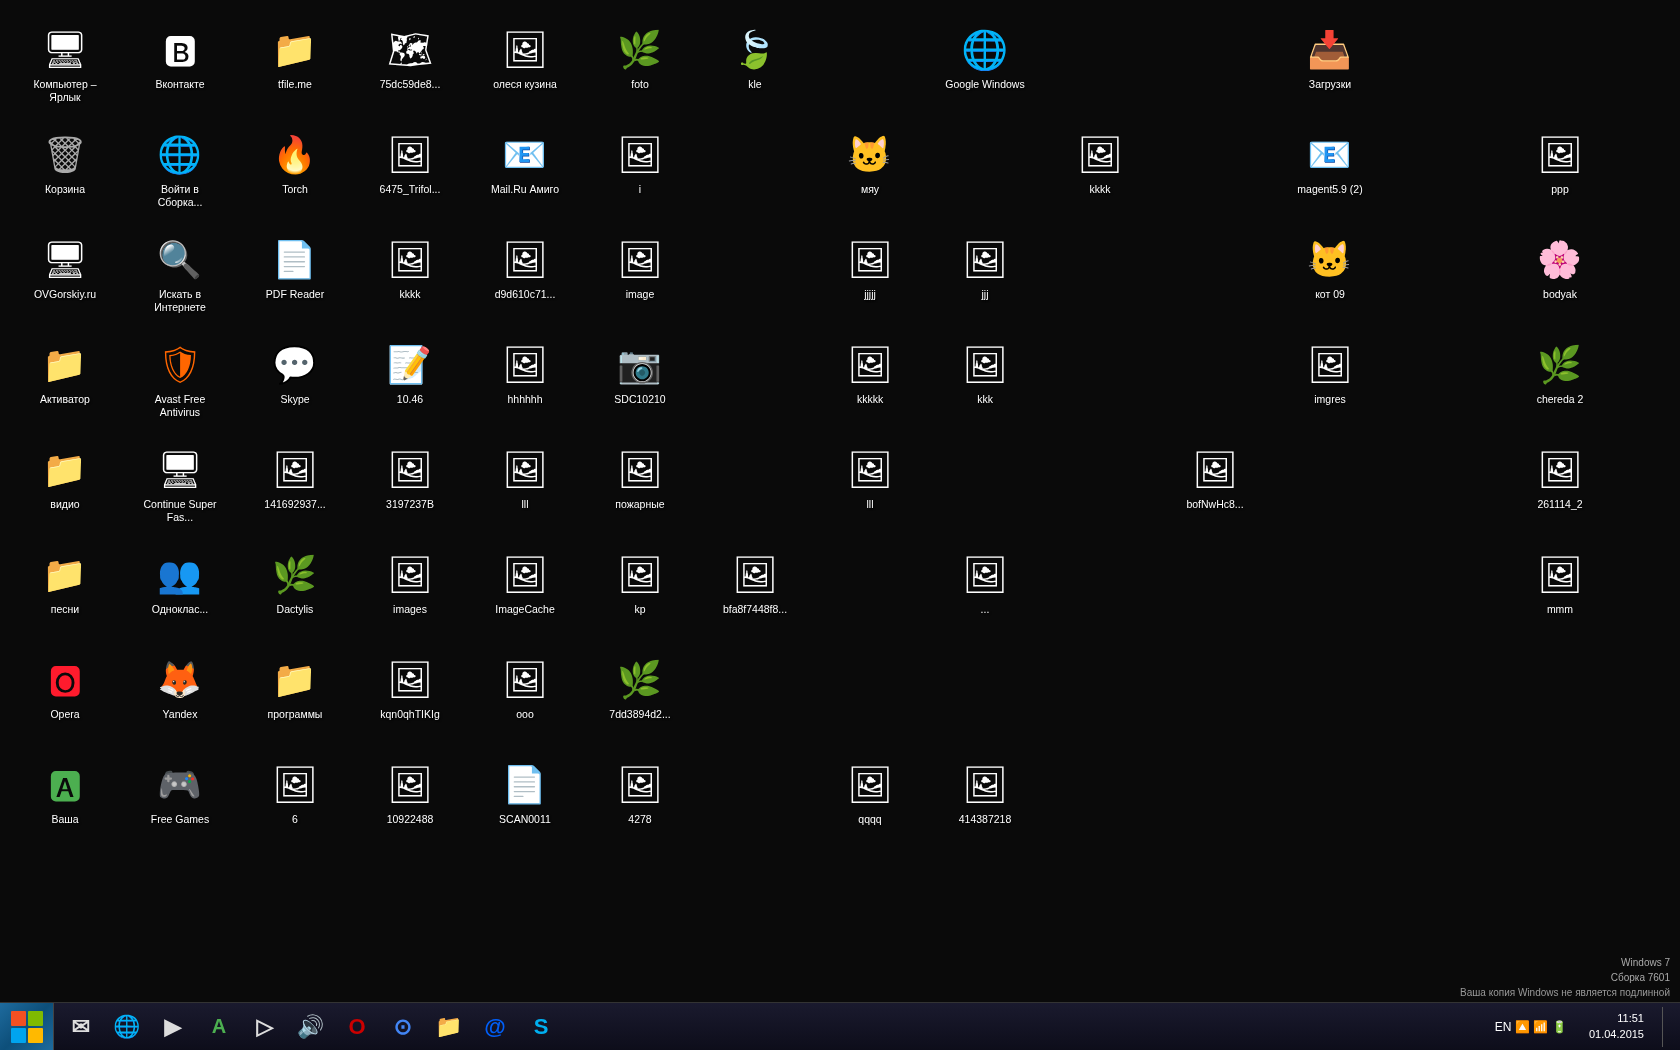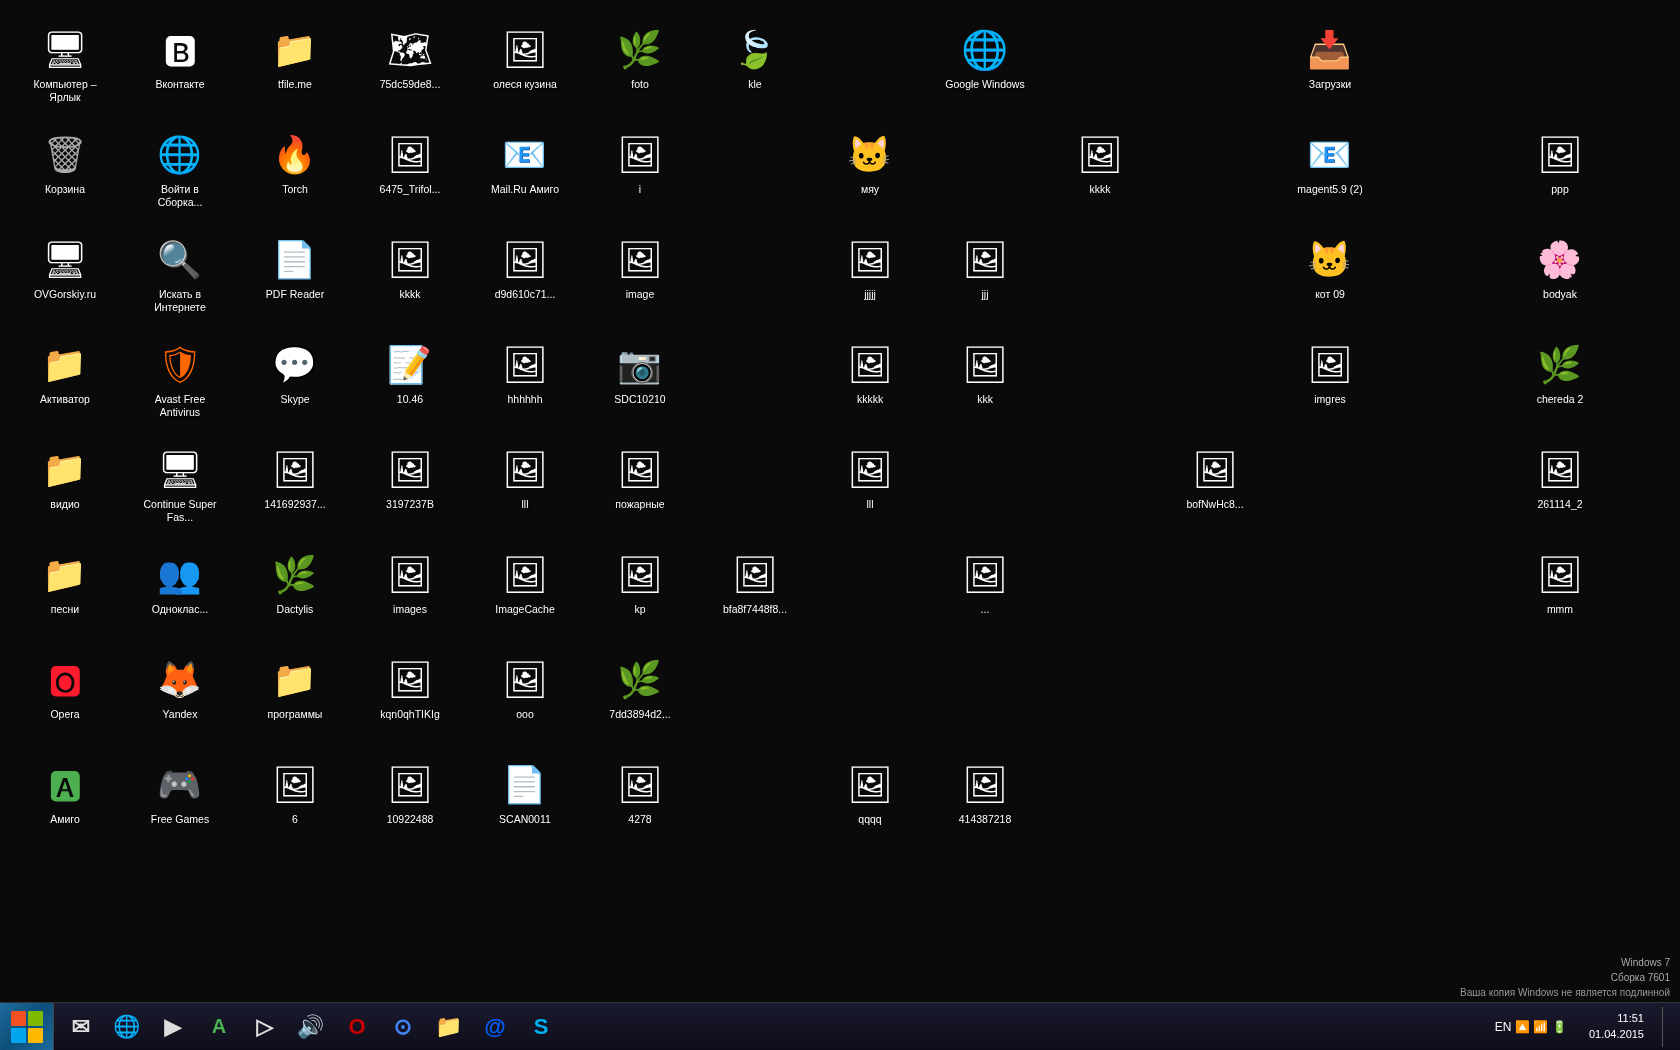--- a/index.html
+++ b/index.html
@@ -431,21 +431,21 @@
       <div style="width: 90px; height: 95px;"></div>
       <div style="width: 90px; height: 95px;"></div>
       <div style="width: 90px; height: 95px;"></div>
       <div style="width: 90px; height: 95px;"></div>
       <div style="width: 90px; height: 95px;"></div>
       <div style="width: 90px; height: 95px;"></div>
       <div style="width: 90px; height: 95px;"></div>
       <div style="width: 90px; height: 95px;"></div>
       <div class="icon" style="width: 90px; height: 95px;">
         <div class="icon-img" style="font-size: 36px; color: rgb(76, 175, 80);">🅰</div>
-        <div class="icon-label">Амиго</div>
+        <div class="icon-label">Ваша</div>
       </div>
       <div class="icon" style="width: 90px; height: 95px;">
         <div class="icon-img" style="font-size: 36px; color: rgb(255, 102, 0);">🎮</div>
         <div class="icon-label">Free Games</div>
       </div>
       <div class="icon" style="width: 90px; height: 95px;">
         <div class="icon-img" style="font-size: 36px; color: rgb(255, 255, 255);">🖼</div>
         <div class="icon-label">6</div>
       </div>
       <div class="icon" style="width: 90px; height: 95px;">

